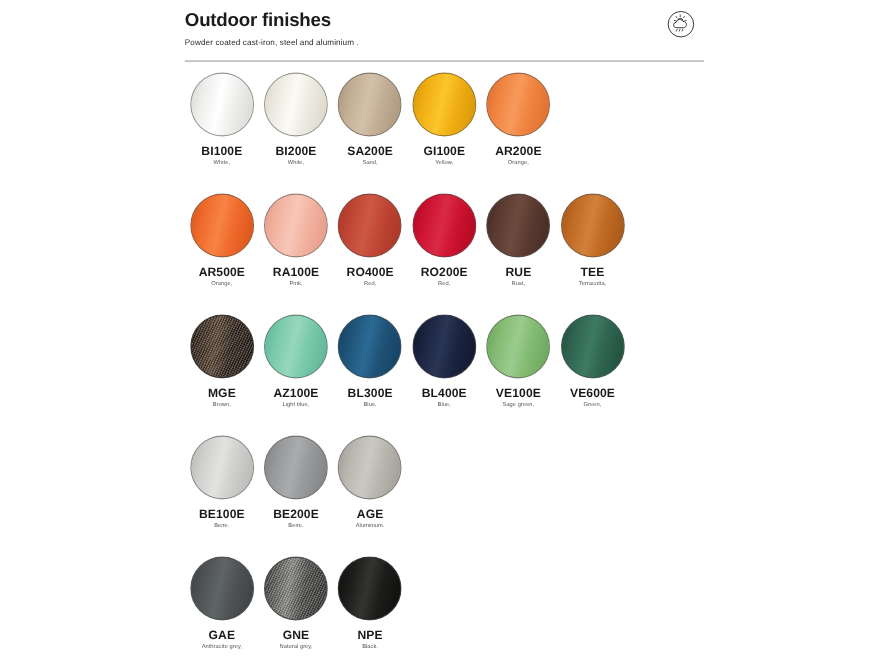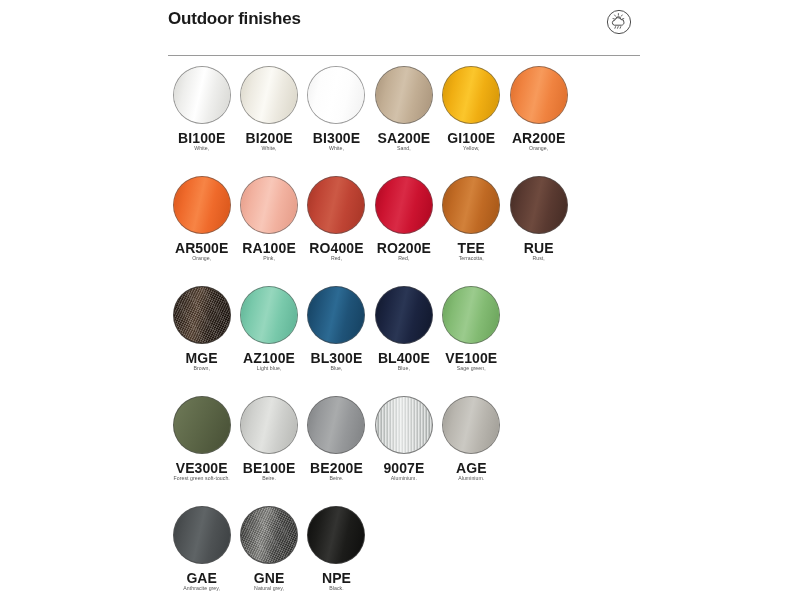--- a/index.html
+++ b/index.html
@@ -90,21 +90,21 @@
     box-sizing: border-box;
     position: relative;
     overflow: hidden;
   }
   .swatch .gloss {
     position: absolute;
     inset: 0;
     border-radius: 50%;
   }
   .code {
-    font-size: 14px;
+    font-size: 11px;
     font-weight: bold;
     color: #1a1a1a;
     margin-top: 9px;
     letter-spacing: 0.1px;
     line-height: 10px;
     white-space: nowrap;
   }
   .desc {
     font-size: 5.2px;
     color: #555555;
@@ -115,20 +115,21 @@
   }
 </style>
 </head>
 <body>
 
 <div class="page">
   <div class="sheet">
 
     <div class="header">
       <h1 class="title">Outdoor finishes</h1>
+      <p class="subtitle">Powder coated cast-iron, steel and aluminium .</p>
     </div>
 
     <div class="weather-badge">
       <svg viewBox="0 0 26 26" width="26" height="26">
         <circle cx="13" cy="13" r="11.6" fill="none" stroke="#3a3a3a" stroke-width="0.9"></circle>
         <g stroke="#3a3a3a" stroke-width="0.8" stroke-linecap="round" fill="none">
           <line x1="12.4" y1="4.6" x2="12.4" y2="6.2"></line>
           <line x1="8.6" y1="6.0" x2="9.5" y2="7.2"></line>
           <line x1="16.2" y1="6.0" x2="15.3" y2="7.2"></line>
           <line x1="7.0" y1="9.6" x2="8.5" y2="10.0"></line>
@@ -156,27 +157,20 @@
             <div class="desc">White,</div>
           </div>
           <div class="cell">
             <div class="swatch" style="background: rgb(237, 234, 225);">
               <div class="gloss" style="background: linear-gradient(103deg, rgb(216, 212, 198) 0%, rgb(237, 234, 225) 22%, rgb(251, 250, 245) 46%, rgb(237, 234, 225) 66%, rgb(216, 212, 198) 100%);"></div>
             </div>
             <div class="code">BI200E</div>
             <div class="desc">White,</div>
           </div>
           <div class="cell">
-            <div class="swatch" style="background: rgb(253, 253, 253);">
-              <div class="gloss" style="background: linear-gradient(103deg, rgb(240, 240, 240) 0%, rgb(253, 253, 253) 22%, rgb(255, 255, 255) 46%, rgb(253, 253, 253) 66%, rgb(240, 240, 240) 100%);"></div>
-            </div>
-            <div class="code">BI300E</div>
-            <div class="desc">White,</div>
-          </div>
-          <div class="cell">
             <div class="swatch" style="background: rgb(194, 174, 148);">
               <div class="gloss" style="background: linear-gradient(103deg, rgb(168, 147, 122) 0%, rgb(194, 174, 148) 22%, rgb(210, 193, 170) 46%, rgb(194, 174, 148) 66%, rgb(168, 147, 122) 100%);"></div>
             </div>
             <div class="code">SA200E</div>
             <div class="desc">Sand,</div>
           </div>
           <div class="cell">
             <div class="swatch" style="background: rgb(240, 174, 18);">
               <div class="gloss" style="background: linear-gradient(103deg, rgb(211, 148, 6) 0%, rgb(240, 174, 18) 22%, rgb(251, 198, 44) 46%, rgb(240, 174, 18) 66%, rgb(211, 148, 6) 100%);"></div>
             </div>
@@ -214,33 +208,33 @@
             <div class="desc">Red,</div>
           </div>
           <div class="cell">
             <div class="swatch" style="background: rgb(204, 19, 48);">
               <div class="gloss" style="background: linear-gradient(103deg, rgb(173, 6, 32) 0%, rgb(204, 19, 48) 22%, rgb(217, 42, 69) 46%, rgb(204, 19, 48) 66%, rgb(173, 6, 32) 100%);"></div>
             </div>
             <div class="code">RO200E</div>
             <div class="desc">Red,</div>
           </div>
           <div class="cell">
+            <div class="swatch" style="background: rgb(90, 58, 49);">
+              <div class="gloss" style="background: linear-gradient(103deg, rgb(66, 42, 35) 0%, rgb(90, 58, 49) 22%, rgb(110, 74, 62) 46%, rgb(90, 58, 49) 66%, rgb(66, 42, 35) 100%);"></div>
+            </div>
+            <div class="code">RUE</div>
+            <div class="desc">Rust,</div>
+          </div>
+          <div class="cell">
             <div class="swatch" style="background: rgb(192, 106, 36);">
               <div class="gloss" style="background: linear-gradient(103deg, rgb(163, 85, 22) 0%, rgb(192, 106, 36) 22%, rgb(210, 129, 58) 46%, rgb(192, 106, 36) 66%, rgb(163, 85, 22) 100%);"></div>
             </div>
             <div class="code">TEE</div>
             <div class="desc">Terracotta,</div>
           </div>
-          <div class="cell">
-            <div class="swatch" style="background: rgb(90, 58, 49);">
-              <div class="gloss" style="background: linear-gradient(103deg, rgb(66, 42, 35) 0%, rgb(90, 58, 49) 22%, rgb(110, 74, 62) 46%, rgb(90, 58, 49) 66%, rgb(66, 42, 35) 100%);"></div>
-            </div>
-            <div class="code">RUE</div>
-            <div class="desc">Rust,</div>
-          </div>
         </div>
         <div class="row">
           <div class="cell">
             <div class="swatch" style="background: rgb(46, 34, 25);">
               <div class="gloss" style="background: repeating-linear-gradient(115deg, rgba(255, 255, 255, 0.18) 0px, rgba(255, 255, 255, 0.18) 1px, rgba(0, 0, 0, 0.1) 1px, rgba(0, 0, 0, 0.1) 2.2px), repeating-linear-gradient(25deg, rgba(255, 255, 255, 0.1) 0px, rgba(255, 255, 255, 0.1) 1px, rgba(0, 0, 0, 0.08) 1px, rgba(0, 0, 0, 0.08) 2px), linear-gradient(100deg, rgb(26, 18, 12) 0%, rgb(90, 68, 51) 40%, rgb(46, 34, 25) 62%, rgb(26, 18, 12) 100%);"></div>
             </div>
             <div class="code">MGE</div>
             <div class="desc">Brown,</div>
           </div>
           <div class="cell">
@@ -264,49 +258,42 @@
             <div class="code">BL400E</div>
             <div class="desc">Blue,</div>
           </div>
           <div class="cell">
             <div class="swatch" style="background: rgb(131, 187, 115);">
               <div class="gloss" style="background: linear-gradient(103deg, rgb(104, 161, 88) 0%, rgb(131, 187, 115) 22%, rgb(155, 203, 141) 46%, rgb(131, 187, 115) 66%, rgb(104, 161, 88) 100%);"></div>
             </div>
             <div class="code">VE100E</div>
             <div class="desc">Sage green,</div>
           </div>
-        </div>
-        <div class="row">
-          <div class="cell">
-            <div class="swatch" style="background: rgb(92, 102, 71);">
-              <div class="gloss" style="background: linear-gradient(115deg, rgb(111, 122, 88) 0%, rgb(92, 102, 71) 48%, rgb(70, 78, 52) 100%);"></div>
-            </div>
-            <div class="code">VE300E</div>
-            <div class="desc">Forest green soft-touch.</div>
-          </div>
+          <div class="cell">
+            <div class="swatch" style="background: rgb(47, 100, 80);">
+              <div class="gloss" style="background: linear-gradient(103deg, rgb(31, 76, 59) 0%, rgb(47, 100, 80) 22%, rgb(62, 122, 99) 46%, rgb(47, 100, 80) 66%, rgb(31, 76, 59) 100%);"></div>
+            </div>
+            <div class="code">VE600E</div>
+            <div class="desc">Green,</div>
+          </div>
+        </div>
+        <div class="row">
           <div class="cell">
             <div class="swatch" style="background: rgb(207, 208, 205);">
               <div class="gloss" style="background: linear-gradient(103deg, rgb(181, 182, 178) 0%, rgb(207, 208, 205) 22%, rgb(226, 227, 224) 46%, rgb(207, 208, 205) 66%, rgb(181, 182, 178) 100%);"></div>
             </div>
             <div class="code">BE100E</div>
             <div class="desc">Beire.</div>
           </div>
           <div class="cell">
             <div class="swatch" style="background: rgb(150, 152, 154);">
               <div class="gloss" style="background: linear-gradient(103deg, rgb(126, 128, 130) 0%, rgb(150, 152, 154) 22%, rgb(169, 171, 172) 46%, rgb(150, 152, 154) 66%, rgb(126, 128, 130) 100%);"></div>
             </div>
             <div class="code">BE200E</div>
             <div class="desc">Beire.</div>
-          </div>
-          <div class="cell">
-            <div class="swatch" style="background: rgb(180, 182, 181);">
-              <div class="gloss" style="background: repeating-linear-gradient(90deg, rgb(216, 218, 217) 0px, rgb(216, 218, 217) 1px, rgb(180, 182, 181) 1px, rgb(180, 182, 181) 2px, rgb(148, 151, 150) 2px, rgb(148, 151, 150) 3px), linear-gradient(90deg, rgb(148, 151, 150) 0%, rgb(216, 218, 217) 45%, rgb(180, 182, 181) 70%, rgb(148, 151, 150) 100%); background-blend-mode: overlay;"></div>
-            </div>
-            <div class="code">9007E</div>
-            <div class="desc">Aluminium.</div>
           </div>
           <div class="cell">
             <div class="swatch" style="background: rgb(185, 182, 175);">
               <div class="gloss" style="background: linear-gradient(103deg, rgb(158, 155, 148) 0%, rgb(185, 182, 175) 22%, rgb(203, 201, 195) 46%, rgb(185, 182, 175) 66%, rgb(158, 155, 148) 100%);"></div>
             </div>
             <div class="code">AGE</div>
             <div class="desc">Aluminium.</div>
           </div>
         </div>
         <div class="row">

